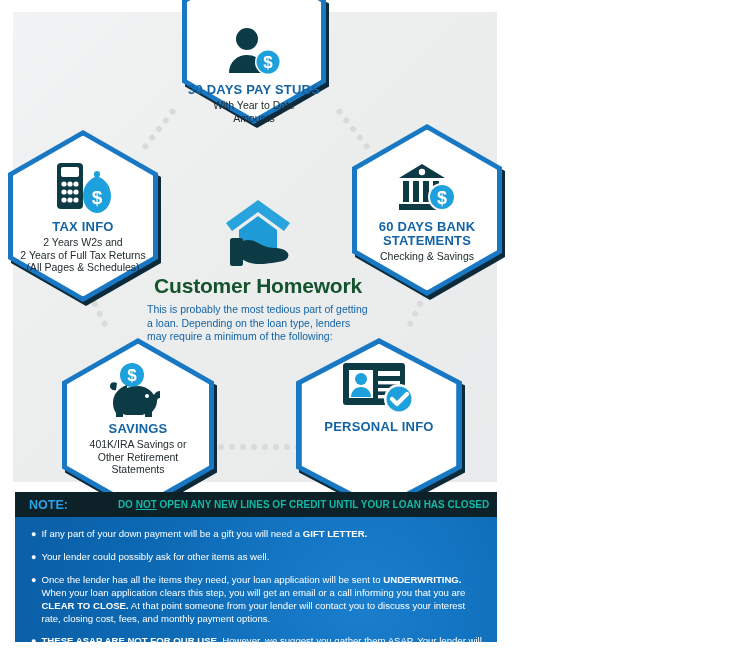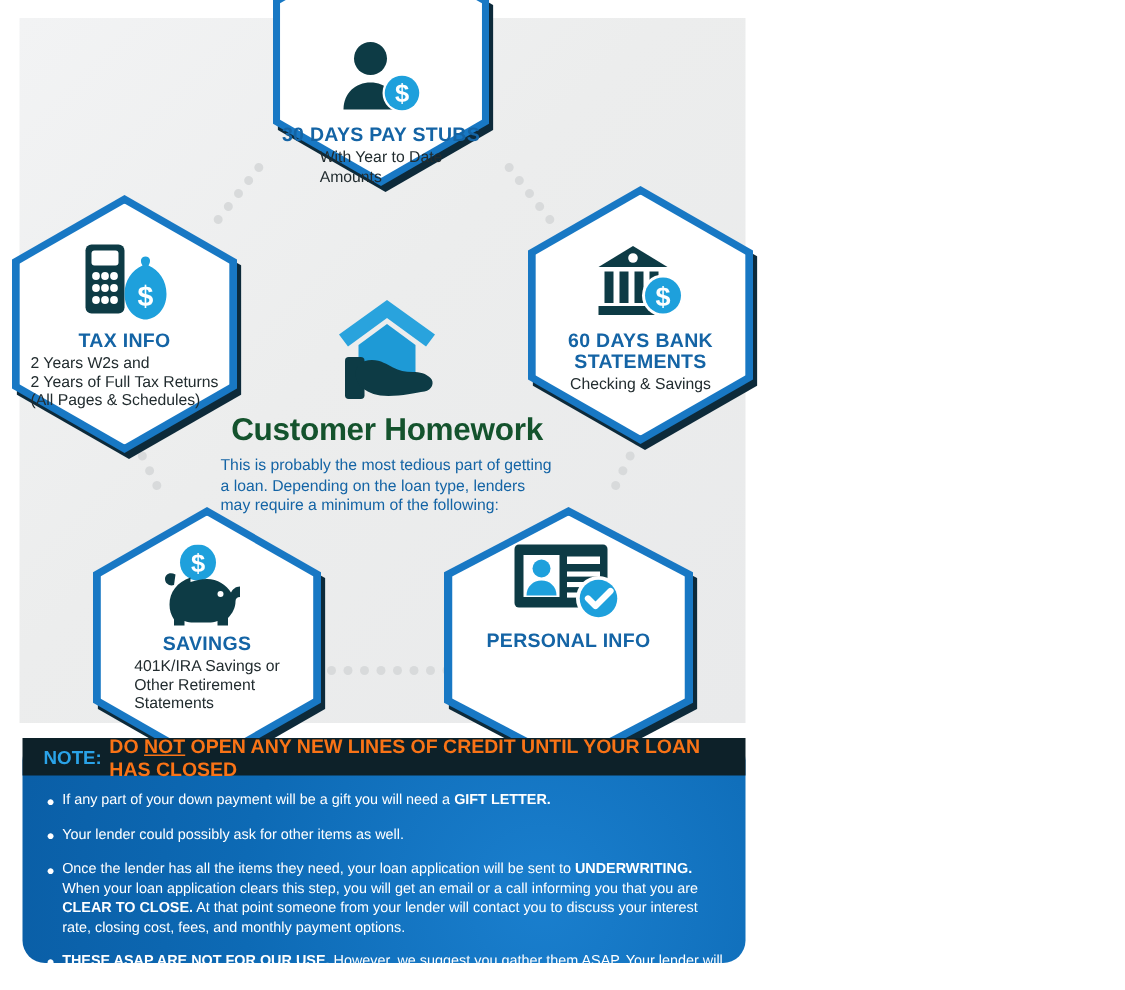--- a/index.html
+++ b/index.html
@@ -16,21 +16,21 @@
   .hex .shadow,.hex .outer,.hex .inner{position:absolute;left:0;top:0;width:100%;height:100%;
     clip-path:polygon(50% 0%,100% 25%,100% 75%,50% 100%,0% 75%,0% 25%);}
   .hex .shadow{background:#0d2a3a;transform:translate(3px,4px);}
   .hex .outer{background:#1878c4;}
   .hex .inner{background:#ffffff;transform:scale(0.935);}
   .hex .content{position:absolute;left:0;top:0;width:100%;height:100%;
     display:flex;flex-direction:column;align-items:center;justify-content:center;}
 
   .hex-title{color:#1464a5;font-weight:bold;font-size:13px;letter-spacing:.2px;
     text-align:center;line-height:14px;margin-top:0;}
-  .hex-sub{color:#222c2f;font-size:10.5px;line-height:12.5px;margin-top:2px;}
+  .hex-sub{color:#222c2f;font-size:10.5px;text-align:center;line-height:12.5px;margin-top:2px;}
 
   .icon-wrap{display:flex;align-items:center;justify-content:center;height:62px;}
 
   
   #hex-paystubs{left:182px;top:-42px;width:144px;height:166px;}
   #hex-taxinfo{left:8px;top:130px;width:150px;height:172px;}
   #hex-bank{left:352px;top:124px;width:150px;height:172px;}
   #hex-savings{left:62px;top:338px;width:152px;height:174px;}
   #hex-personal{left:296px;top:338px;width:166px;height:174px;}
 
@@ -40,24 +40,24 @@
   #center .ch-title{font-size:21px;font-weight:bold;color:#14532d;margin-top:2px;letter-spacing:-.2px;}
   #center .ch-body{font-size:10.5px;color:#1464a5;text-align:left;line-height:13.5px;
     width:222px;margin-top:5px;}
 
   
   .dots{position:absolute;display:flex;gap:5px;}
   .dots i{display:block;width:6px;height:6px;border-radius:50%;background:#d8dadb;}
 
   
   #note{position:absolute;left:15px;top:492px;width:482px;height:150px;
-    background:radial-gradient(circle at 72% 72%, #1a7fce 0%, #0d6ab5 55%, #0a5ea6 100%);border-radius:15px;}
+    background:radial-gradient(circle at 72% 72%, #1a7fce 0%, #0d6ab5 55%, #0a5ea6 100%);}
   #note-head{height:25px;background:#0d2129;display:flex;align-items:center;padding-left:14px;}
   #note-head .lbl{color:#2aa3e8;font-weight:bold;font-size:12.5px;margin-right:5px;}
-  #note-head .txt{color:#f97316;font-weight:bold;font-size:13px;}
+  #note-head .txt{color:#14b8a6;font-weight:bold;font-size:10px;margin-left:45px;}
   #note-head .txt u{text-decoration:underline;}
   #note-body{padding:10px 14px 0 16px;}
   .note-item{display:flex;margin-bottom:9px;}
   .note-item .bullet{color:#ffffff;font-size:9px;line-height:13px;margin-right:5px;margin-top:1px;}
   .note-item .body{color:#ffffff;font-size:9.6px;line-height:13px;}
   .note-item .body b{font-weight:bold;}
 </style>
 </head>
 <body>
 

